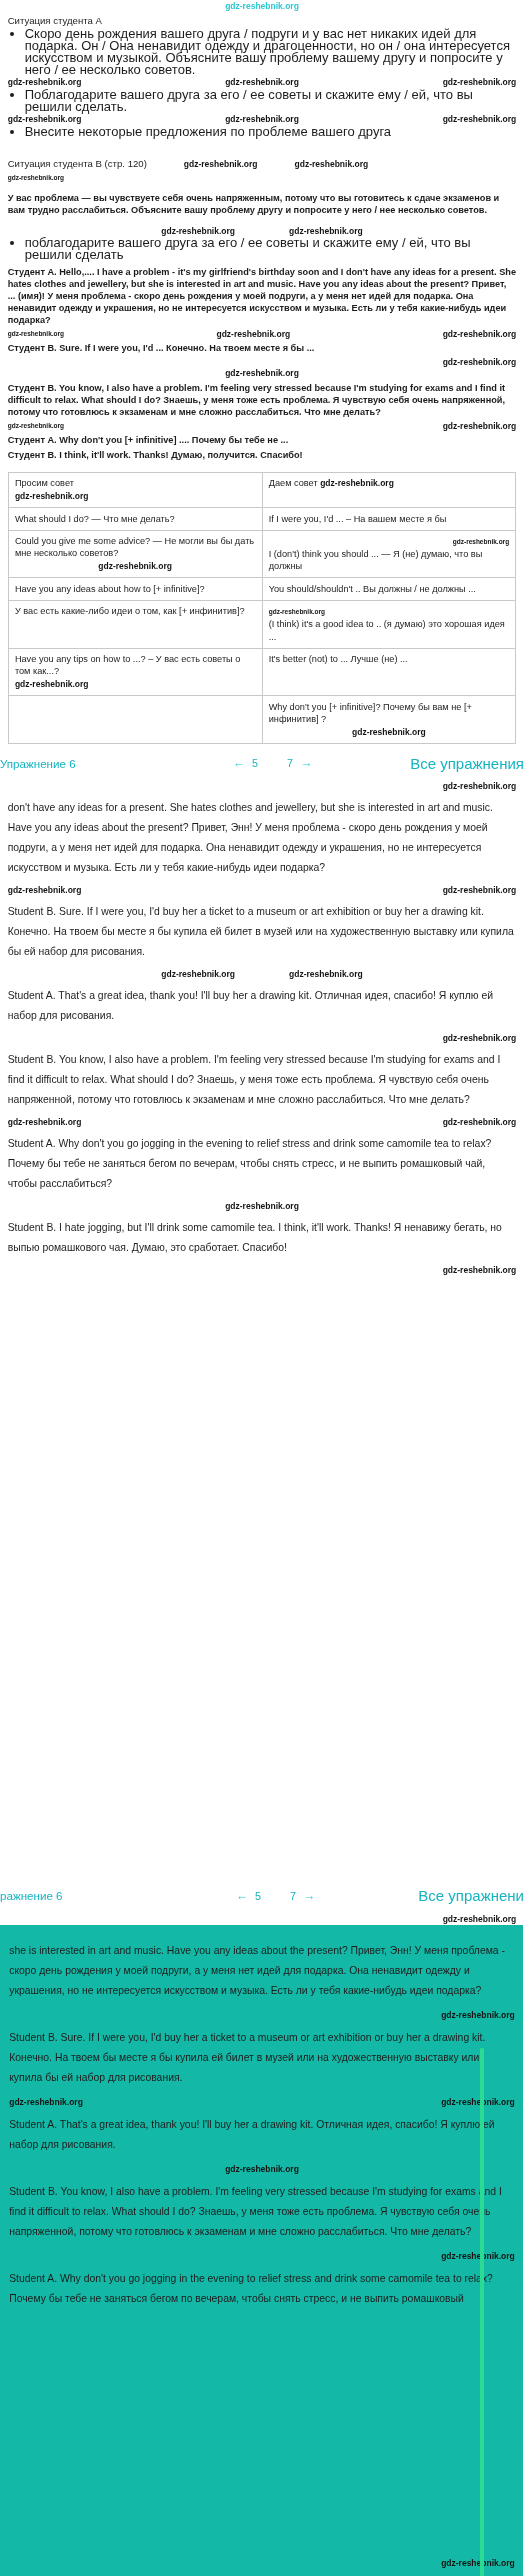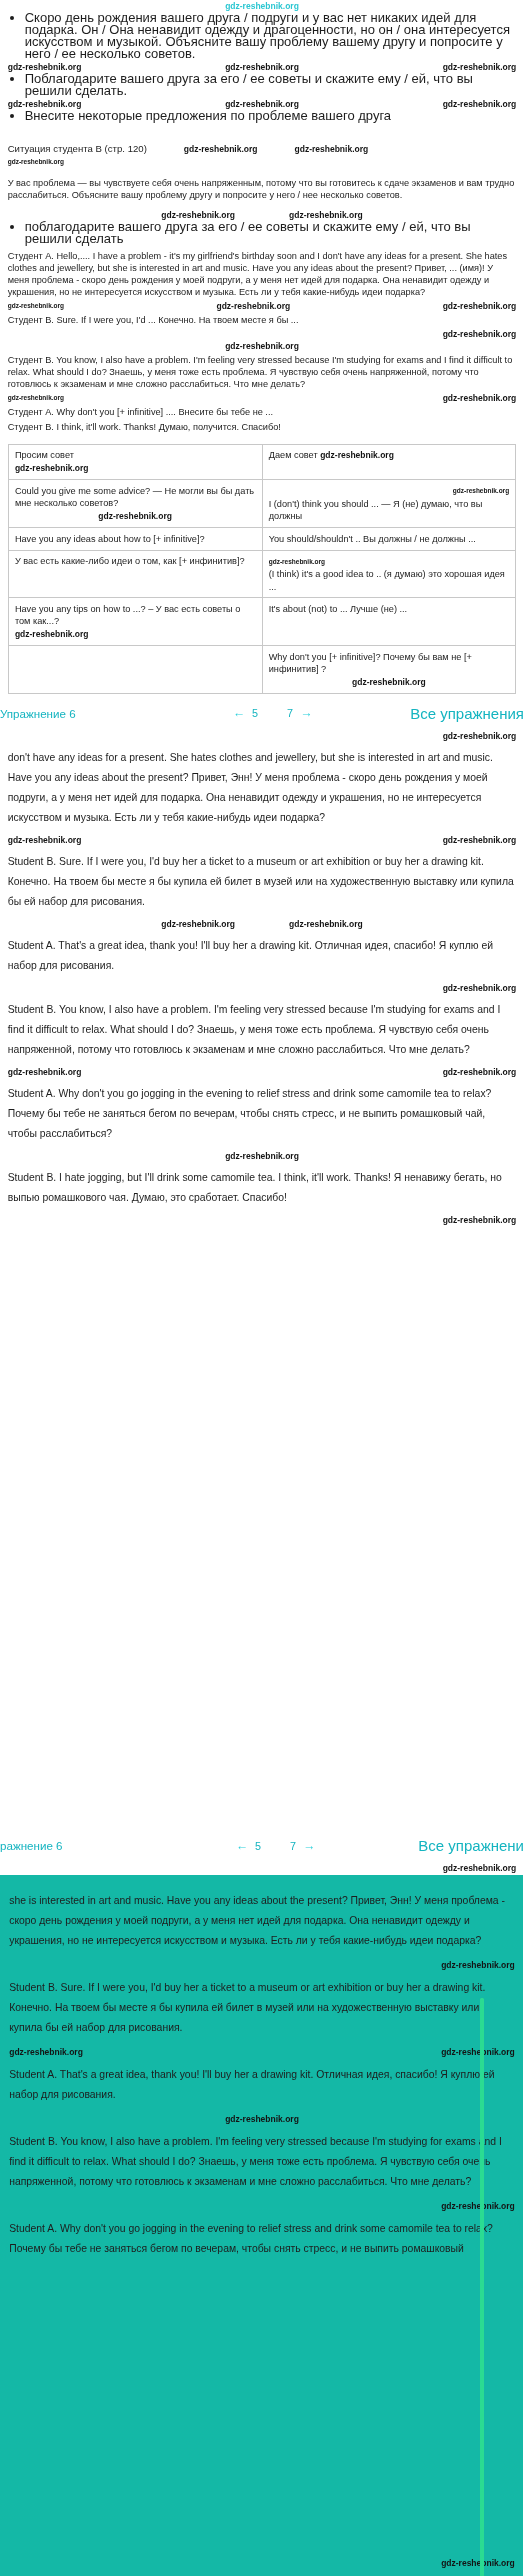--- a/index.html
+++ b/index.html
@@ -1,20 +1,20 @@
 <!DOCTYPE html>
 <html lang="ru" style="font-size:12.3px"><head>
 <meta charset="utf-8">
 <style>
   html,body{margin:0;padding:0;background:#ffffff;}
   body{font-family:"Liberation Sans",sans-serif;color:#1d1d1d;}
   .page{width:524px;min-height:2576px;display:flex;flex-direction:column;overflow:hidden;background:#fff;}
   .pad{padding-left:7.7px;padding-right:7.7px;}
   .site-wm{text-align:center;font-weight:700;font-size:8.5px;color:#2cc7d2;padding-top:0.8px;}
-  .txt{font-size:9.2px;line-height:12px;}
+  .txt{font-size:9.2px;line-height:12px;font-weight:bold;}
   .sec-title{font-size:9.6px;margin:3.9px 0 2.3px;}
   ul.blist{margin:1.5px 0;padding-left:17px;list-style:disc;}
   ul.blist li{font-size:13px;line-height:12px;margin:1.5px 0;}
   .wm{font-weight:700;font-size:8.5px;color:#141414;line-height:10px;white-space:nowrap;}
   .wm.sm{font-size:6.5px;}
   .wm-row{display:flex;align-items:center;margin:1.5px 0;}
   .jl{justify-content:flex-start}.jc{justify-content:center}.jr{justify-content:flex-end}.jsb{justify-content:space-between}
   .gap{gap:54px;}
   .dlg p{margin:3.1px 0;}
   .title-row{display:flex;align-items:baseline;gap:37px;margin-top:15px;}
@@ -33,20 +33,21 @@
   .bottom-row{margin-top:auto;}
 </style>
 </head>
 <body>
 
 <div class="page">
 
   <div class="site-wm">gdz-reshebnik.org</div>
 
   <section class="pad">
+    <div class="sec-title">Ситуация студента А</div>
     <ul class="blist">
       <li>Скоро день рождения вашего друга / подруги и у вас нет никаких идей для подарка. Он / Она ненавидит одежду и драгоценности, но он / она интересуется искусством и музыкой. Объясните вашу проблему вашему другу и попросите у него / ее несколько советов.</li>
     </ul>
     <div class="wm-row jsb">
       <span class="wm">gdz-reshebnik.org</span>
       <span class="wm">gdz-reshebnik.org</span>
       <span class="wm">gdz-reshebnik.org</span>
     </div>
     <ul class="blist">
       <li>Поблагодарите вашего друга за его / ее советы и скажите ему / ей, что вы решили сделать.</li>
@@ -92,21 +93,21 @@
       <span class="wm">gdz-reshebnik.org</span>
     </div>
     <div class="wm-row jc">
       <span class="wm">gdz-reshebnik.org</span>
     </div>
     <p class="txt">Студент B. You know, I also have a problem. I'm feeling very stressed because I'm studying for exams and I find it difficult to relax. What should I do? Знаешь, у меня тоже есть проблема. Я чувствую себя очень напряженной, потому что готовлюсь к экзаменам и мне сложно расслабиться. Что мне делать?</p>
     <div class="wm-row jsb">
       <span class="wm sm">gdz-reshebnik.org</span>
       <span class="wm">gdz-reshebnik.org</span>
     </div>
-    <p class="txt">Студент A. Why don't you [+ infinitive] .... Внесите бы тебе не ...</p>
+    <p class="txt">Студент A. Why don't you [+ infinitive] .... Почему бы тебе не ...</p>
     <p class="txt">Студент B. I think, it'll work. Thanks! Думаю, получится. Спасибо!</p>
   </section>
 
   <section class="pad">
     <table class="adv">
       <tbody>
         <tr>
           <td>
             <div>Просим совет</div>
             <div class="wm-row jl">
@@ -114,20 +115,24 @@
               </div>
           </td>
           <td>
             <div>
               <span>Даем совет</span>
               <span class="wm">gdz-reshebnik.org</span>
             </div>
           </td>
         </tr>
         <tr>
+          <td>What should I do? — Что мне делать?</td>
+          <td>If I were you, I'd ... – На вашем месте я бы</td>
+        </tr>
+        <tr>
           <td>
             <div>Could you give me some advice? — Не могли вы бы дать мне несколько советов?</div>
             <div class="wm-row jc">
                 <span class="wm">gdz-reshebnik.org</span>
               </div>
           </td>
           <td>
             <div class="wm-row jr">
                 <span class="wm sm">gdz-reshebnik.org</span>
               </div>
@@ -147,21 +152,21 @@
             <div>(I think) it's a good idea to .. (я думаю) это хорошая идея ...</div>
           </td>
         </tr>
         <tr>
           <td>
             <div>Have you any tips on how to ...? – У вас есть советы о том как...?</div>
             <div class="wm-row jl">
                 <span class="wm">gdz-reshebnik.org</span>
               </div>
           </td>
-          <td>It's about (not) to ... Лучше (не) ...</td>
+          <td>It's better (not) to ... Лучше (не) ...</td>
         </tr>
         <tr>
           <td></td>
           <td>
             <div>Why don't you [+ infinitive]? Почему бы вам не [+ инфинитив] ?</div>
             <div class="wm-row jc">
                 <span class="wm">gdz-reshebnik.org</span>
               </div>
           </td>
         </tr>

